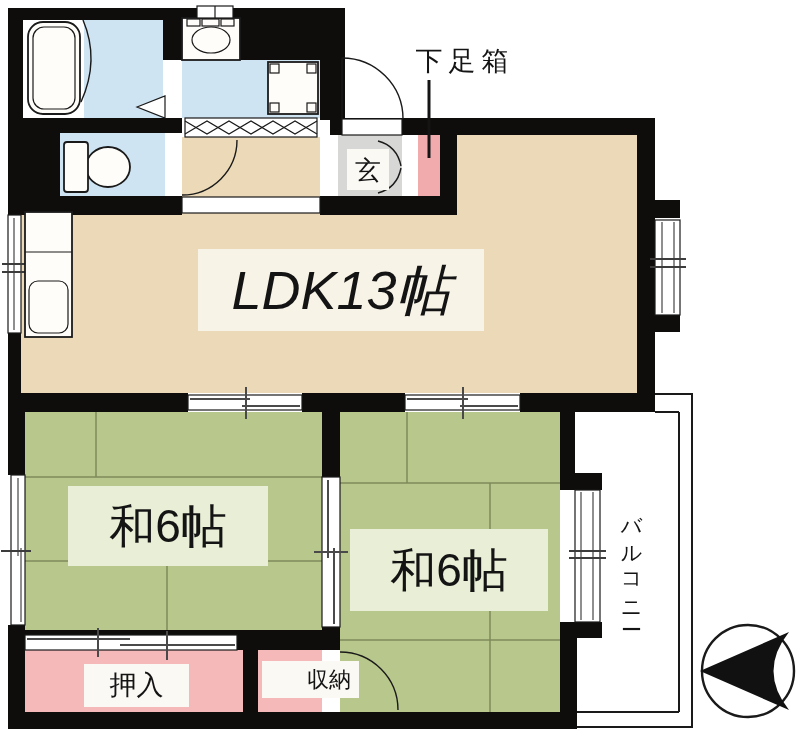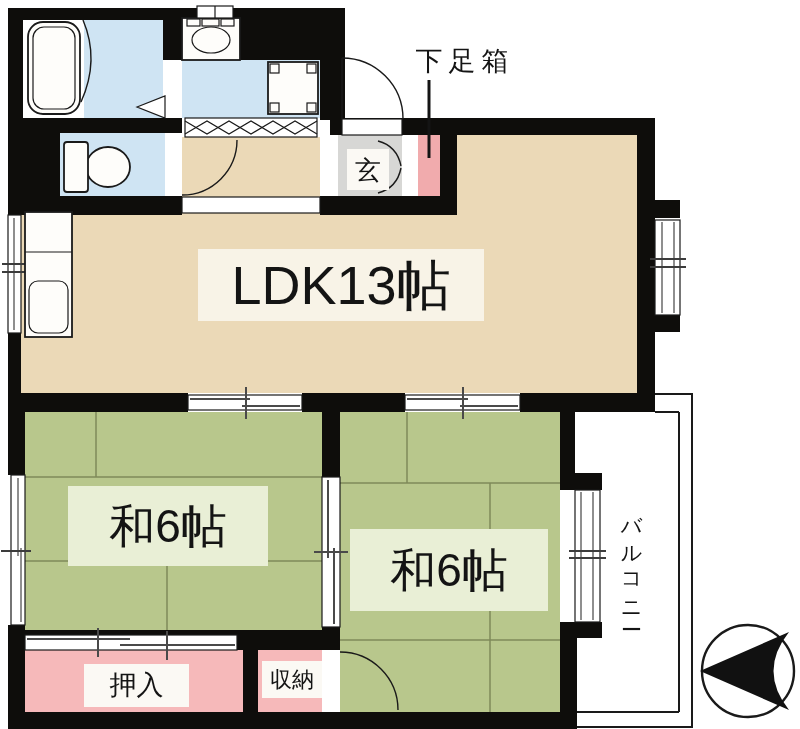--- a/index.html
+++ b/index.html
@@ -22,25 +22,25 @@
   .fixthin{fill:none;stroke:var(--outline);stroke-width:1.2;}
   .door{fill:#ffffff;stroke:var(--outline);stroke-width:1.2;}
   .tat{stroke:var(--tatami-line);stroke-width:1.5;}
   .tick{stroke:#3c3c3c;stroke-width:2;}
   .slideline{stroke:#4a4a4a;stroke-width:2;}
   .winline{stroke:#6a6a6a;stroke-width:1.5;}
   .lbl{
     position:absolute;display:flex;align-items:center;justify-content:center;
     color:#141414;font-weight:500;line-height:1;white-space:nowrap;
   }
-  .lbl-ldk{left:198px;top:249px;width:286px;height:72px;font-size:54px;background:var(--label-bg-ldk);}
+  .lbl-ldk{left:198px;top:249px;width:286px;height:82px;font-size:54px;background:var(--label-bg-ldk);font-style:italic;}
   .lbl-wa-left{left:68px;top:486px;width:200px;height:80px;font-size:46px;background:var(--label-bg-tatami);}
   .lbl-wa-right{left:350px;top:529px;width:198px;height:82px;font-size:46px;background:var(--label-bg-tatami);}
   .lbl-oshiire{left:84px;top:664px;width:105px;height:43px;font-size:27px;background:var(--label-bg-white);}
-  .lbl-shuno{left:262px;top:661px;width:60px;height:37px;font-size:22px;background:var(--label-bg-white);}
+  .lbl-shuno{left:262px;top:661px;width:60px;height:37px;font-size:22px;background:var(--label-bg-white);padding-left:37px;}
   .lbl-gen{left:347px;top:149px;width:42px;height:41px;font-size:26px;background:var(--label-bg-white);}
   .lbl-geta{left:412px;top:45px;width:106px;height:32px;font-size:27px;letter-spacing:6px;background:transparent;}
   .lbl-balcony{
     left:616px;top:467px;width:32px;height:190px;font-size:21px;
     writing-mode:vertical-rl;text-orientation:upright;letter-spacing:5px;background:transparent;
   }
 </style>
 </head>
 <body>
 

